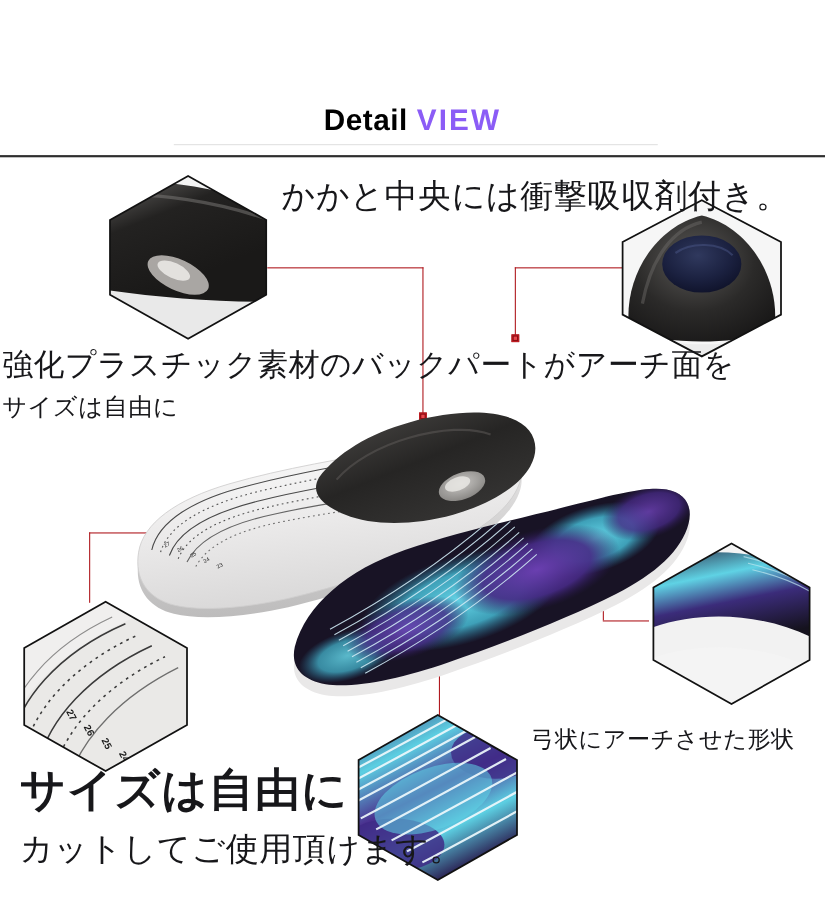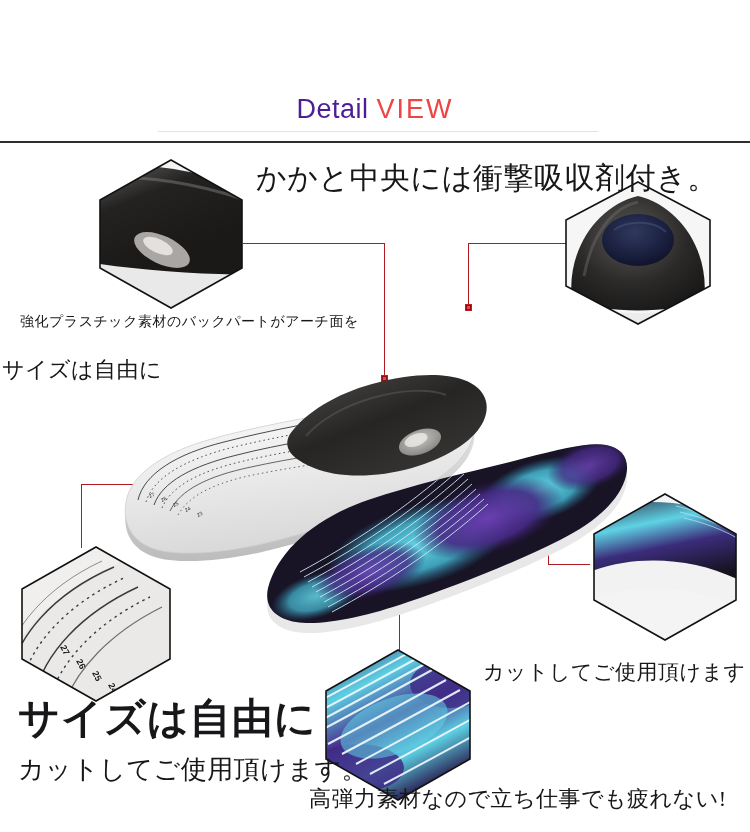--- a/index.html
+++ b/index.html
@@ -29,26 +29,26 @@
   }
   .header-title {
     font-family: "Liberation Sans", "DejaVu Sans", sans-serif;
     font-size: 27px;
     letter-spacing: 0.5px;
     color: #1b1b1b;
     line-height: 34px;
     white-space: nowrap;
   }
   .header-title .strong {
-    font-weight: normal;
-    color: #4c1d95;
+    font-weight: bold;
+    color: #000000;
   }
   .header-title .light {
-    font-weight: 400;
-    color: #ef4444;
+    font-weight: 700;
+    color: #8b5cf6;
     letter-spacing: 2px;
   }
   .header-underline {
     position: absolute;
     left: 158px; top: 39px;
     width: 440px;
     height: 1px;
     background: #e2e2e2;
   }
   .header-rule {
@@ -61,26 +61,26 @@
 
   
   .jp {
     position: absolute;
     font-family: "Liberation Serif", "DejaVu Serif", serif;
     color: #17171a;
     white-space: nowrap;
     letter-spacing: 0.5px;
   }
   .t-heel      { left: 256px; top: 158px; font-size: 30px; }
-  .t-back1     { left: 2px;   top: 313px; font-size: 14px; margin-left: 18px; }
+  .t-back1     { left: 2px;   top: 313px; font-size: 28px; }
   .t-back2     { left: 2px;   top: 355px; font-size: 22px; }
   .t-arch      { left: 483px; top: 658px; font-size: 21px; }
   .t-elastic   { left: 309px; top: 784px; font-size: 22px; }
   .t-size-big  { left: 18px;  top: 691px; font-size: 41px; font-weight: bold; letter-spacing: 1px; }
-  .t-size-sub  { left: 18px;  top: 752px; font-size: 26px; }
+  .t-size-sub  { left: 18px;  top: 752px; font-size: 30px; }
 
   
   .line-h, .line-v {
     position: absolute;
     background: #b01a20;
   }
   .line-h { height: 1px; }
   .line-v { width: 1px; }
   .dot {
     position: absolute;
@@ -418,18 +418,17 @@
           <path d="M62,136 C100,116 140,94 180,72"></path>
         </g>
       </g>
       <polygon points="76,2 148,43 148,111 76,152 4,111 4,43" fill="none" stroke="#121212" stroke-width="1.6"></polygon>
     </svg>
   </div>
 
   <div class="jp t-heel">かかと中央には衝撃吸収剤付き。</div>
   <div class="jp t-back1">強化プラスチック素材のバックパートがアーチ面を</div>
   <div class="jp t-back2">サイズは自由に</div>
-  <div class="jp t-arch">カットしてご使用頂けます</div>
-  <div class="jp t-elastic">高弾力素材なので立ち仕事でも疲れない!</div>
+  <div class="jp t-arch">弓状にアーチさせた形状</div>
   <div class="jp t-size-big">サイズは自由に</div>
   <div class="jp t-size-sub">カットしてご使用頂けます。</div>
 
 </div>
 
 </body></html>

